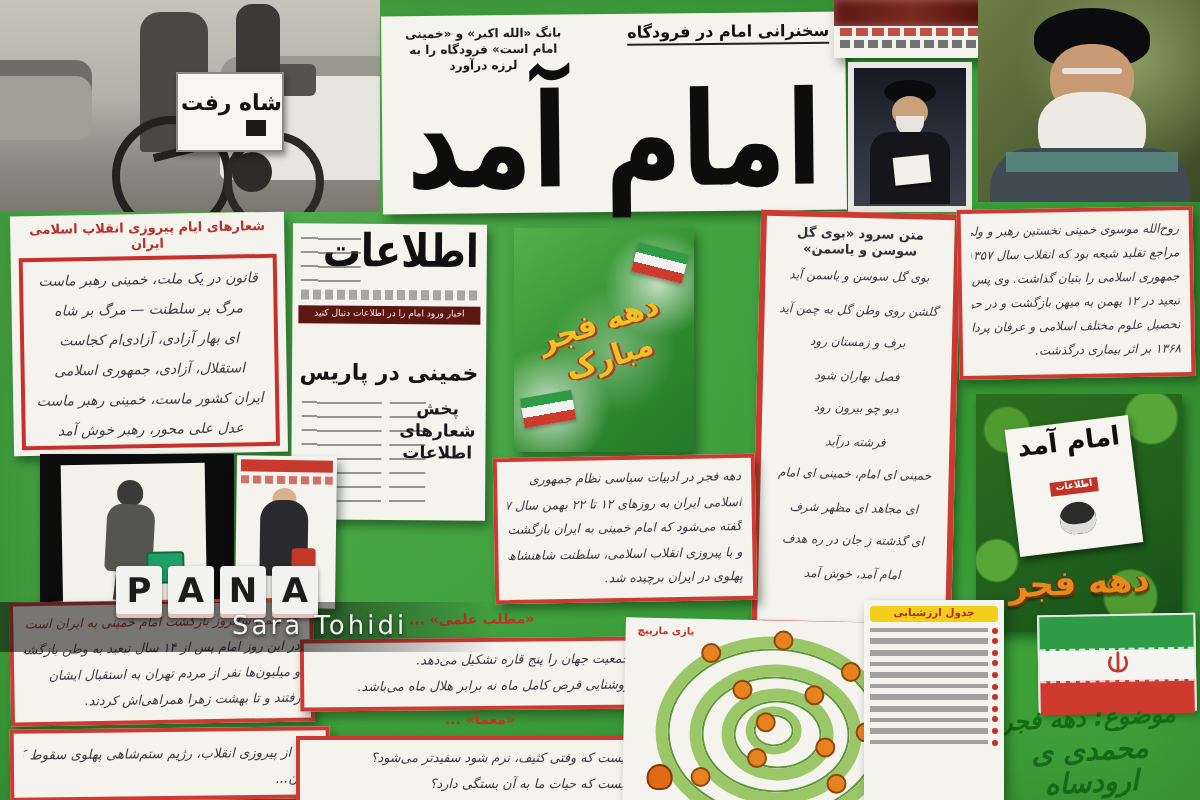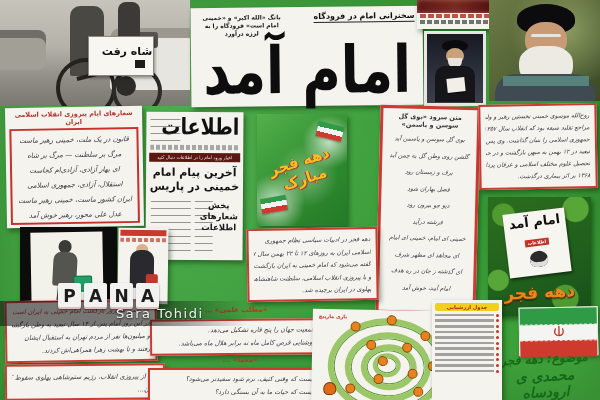--- a/index.html
+++ b/index.html
@@ -21,21 +21,21 @@
   .ph-car-r{position:absolute;right:-12px;top:28px;width:92px;height:62px;background:#e6e5df;border-radius:10px 14px 4px 4px;box-shadow:inset 0 10px 0 #9a988f;}
   .ph-car-r .win{position:absolute;left:8px;top:4px;width:40px;height:16px;background:#55534e;border-radius:3px;}
   .ph-car-r .wheel{position:absolute;left:6px;bottom:-6px;width:20px;height:20px;background:#2c2b28;border-radius:50%;}
   .ph-car-l{position:absolute;left:-20px;top:30px;width:66px;height:40px;background:#a19f96;border-radius:8px;box-shadow:inset 0 8px 0 #6f6d66;}
   .ph-man{position:absolute;left:70px;top:6px;width:34px;height:70px;background:#4a4843;border-radius:10px 10px 2px 2px;}
   .ph-man2{position:absolute;left:118px;top:2px;width:22px;height:40px;background:#3c3a36;border-radius:8px 8px 0 0;}
   .ph-wheel{position:absolute;left:56px;top:58px;width:52px;height:52px;border:4px solid #23221f;border-radius:50%;background:transparent;}
   .ph-wheel2{position:absolute;left:112px;top:66px;width:42px;height:42px;border:4px solid #2b2a27;border-radius:50%;}
   .ph-frame{position:absolute;left:76px;top:70px;width:58px;height:4px;background:#23221f;transform:rotate(-14deg);}
   #shah-sign{position:absolute;left:88px;top:36px;width:52px;height:38px;background:#f7f6f1;border:1px solid #8a8880;
-    display:flex;flex-direction:column;align-items:center;justify-content:center;box-shadow:1px 2px 3px rgba(0,0,0,.4);padding-left:12px;}
+    display:flex;flex-direction:column;justify-content:center;box-shadow:1px 2px 3px rgba(0,0,0,.4);}
   #shah-sign .t{font-weight:900;font-size:11px;color:#111;}
   #shah-sign .m{width:10px;height:8px;background:#1d1c1a;margin-top:2px;align-self:flex-end;margin-right:8px;}
 
   
   #headline{left:191px;top:7px;width:232px;height:99px;transform:rotate(-.6deg);padding:4px 6px;box-sizing:border-box;}
   #headline .kick-r{position:absolute;right:8px;top:5px;font-size:8px;font-weight:900;color:#111;border-bottom:1px solid #222;padding-bottom:1px;}
   #headline .kick-l{position:absolute;left:8px;top:6px;width:86px;font-size:6px;font-weight:700;color:#1a1a1a;line-height:8px;text-align:center;}
   #headline .ttl{position:absolute;left:0;right:0;top:26px;text-align:center;font-size:50px;font-weight:900;color:#0d0d0d;letter-spacing:-3px;transform:scale(1.05,1.3);transform-origin:center top;}
 
   
@@ -258,21 +258,20 @@
         <div class="line">ایران کشور ماست، خمینی رهبر ماست</div>
         <div class="line">عدل علی محور، رهبر خوش آمد</div>
       </div>
   </div>
 
   <div id="ettelaat" class="abs paper">
     <div class="mast rtl">اطلاعات</div>
     <div class="mastcol scr"></div>
     <div class="thinrow"></div>
     <div class="band rtl">اخبار ورود امام را در اطلاعات دنبال کنید</div>
-    <div class="h1 rtl">آخرین پیام امام</div>
     <div class="h2 rtl">خمینی در پاریس</div>
     <div class="colA scr"></div>
     <div class="colB scr"></div>
     <div class="corner rtl">
       <div>پخش</div>
       <div>شعارهای</div>
       <div>اطلاعات</div>
     </div>
   </div>
 

